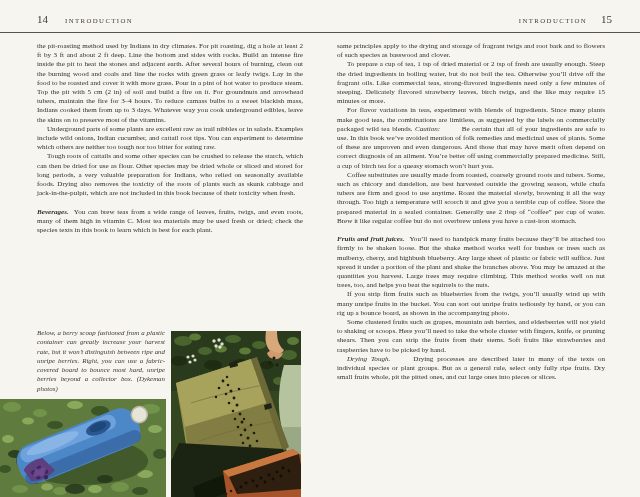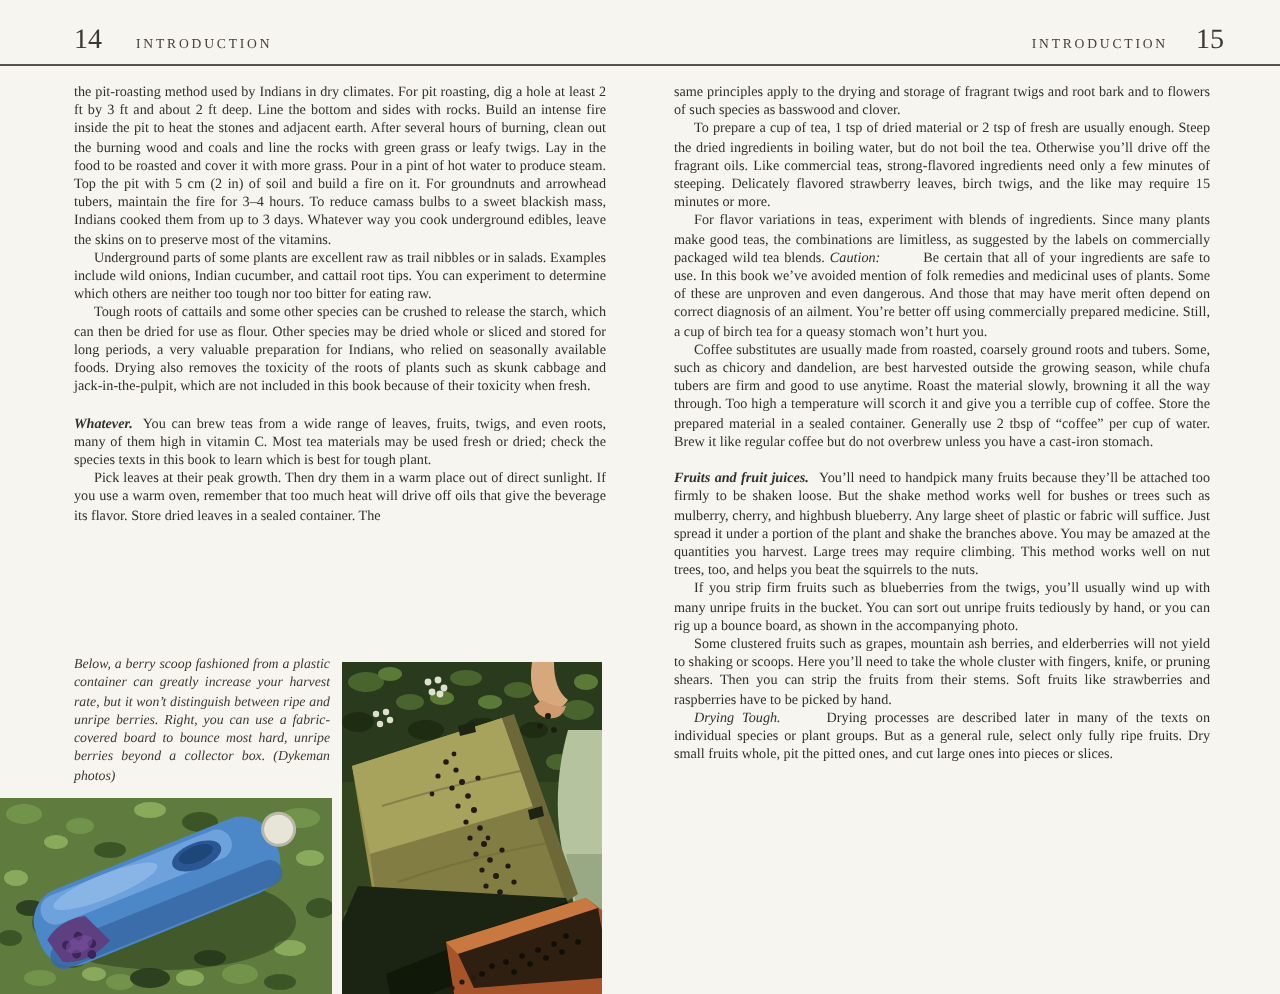--- a/index.html
+++ b/index.html
@@ -6,21 +6,21 @@
   body{
     width:640px;height:497px;overflow:hidden;position:relative;
     background:#f7f5ef;
     font-family:"Liberation Serif","DejaVu Serif",serif;
     color:#32302a;
   }
   .spread{position:absolute;inset:0;}
   .header{position:absolute;top:13px;display:flex;align-items:baseline;}
   .header-left{left:37px;gap:17px;}
   .header-right{right:28px;gap:14px;}
-  .pagenum{font-size:14px;color:#3a3832;}
+  .pagenum{font-size:11px;color:#3a3832;}
   .running-head{font-size:6.8px;letter-spacing:1.4px;color:#45423a;}
   .rule{position:absolute;top:32px;left:0;width:640px;height:1px;background:#57544c;}
   .col{position:absolute;top:42px;font-size:7.1px;line-height:9.2px;text-align:justify;}
   .col-left{left:37px;width:266px;}
   .col-right{left:337px;width:268px;}
   .col p{margin:0;padding:0;}
   .col p.ind{text-indent:10px;}
   .col p.sp{margin-top:9.2px;}
   .bi{font-weight:bold;font-style:italic;margin-right:5px;}
   .it{font-style:italic;margin-right:19px;}
@@ -47,22 +47,21 @@
     <span class="running-head">INTRODUCTION</span>
     <span class="pagenum">15</span>
   </div>
 
   <div class="rule"></div>
 
   <div class="col col-left" id="col-left">
       <p class=""><span>the pit-roasting method used by Indians in dry climates. For pit roasting, dig a hole at least 2 ft by 3 ft and about 2 ft deep. Line the bottom and sides with rocks. Build an intense fire inside the pit to heat the stones and adjacent earth. After several hours of burning, clean out the burning wood and coals and line the rocks with green grass or leafy twigs. Lay in the food to be roasted and cover it with more grass. Pour in a pint of hot water to produce steam. Top the pit with 5 cm (2 in) of soil and build a fire on it. For groundnuts and arrowhead tubers, maintain the fire for 3–4 hours. To reduce camass bulbs to a sweet blackish mass, Indians cooked them from up to 3 days. Whatever way you cook underground edibles, leave the skins on to preserve most of the vitamins.</span></p>
       <p class="ind "><span>Underground parts of some plants are excellent raw as trail nibbles or in salads. Examples include wild onions, Indian cucumber, and cattail root tips. You can experiment to determine which others are neither too tough nor too bitter for eating raw.</span></p>
       <p class="ind "><span>Tough roots of cattails and some other species can be crushed to release the starch, which can then be dried for use as flour. Other species may be dried whole or sliced and stored for long periods, a very valuable preparation for Indians, who relied on seasonally available foods. Drying also removes the toxicity of the roots of plants such as skunk cabbage and jack-in-the-pulpit, which are not included in this book because of their toxicity when fresh.</span></p>
-      <p class="sp"><span class="bi">Whatever.</span><span>You can brew teas from a wide range of leaves, fruits, twigs, and even roots, many of them high in vitamin C. Most tea materials may be used fresh or dried; check the species texts in this book to learn which is best for tough plant.</span></p>
-      <p class="ind "><span>Pick leaves at their peak growth. Then dry them in a warm place out of direct sunlight. If you use a warm oven, remember that too much heat will drive off oils that give the beverage its flavor. Store dried leaves in a sealed container. The</span></p>
+      <p class="sp"><span class="bi">Beverages.</span><span>You can brew teas from a wide range of leaves, fruits, twigs, and even roots, many of them high in vitamin C. Most tea materials may be used fresh or dried; check the species texts in this book to learn which is best for each plant.</span></p>
     </div>
 
   <div class="caption">Below, a berry scoop fashioned from a plastic container can greatly increase your harvest rate, but it won’t distinguish between ripe and unripe berries. Right, you can use a fabric-covered board to bounce most hard, unripe berries beyond a collector box. (Dykeman photos)</div>
 
   <svg class="photo photo-left" width="166" height="98" viewBox="0 0 166 98">
     <rect width="166" height="98" fill="#5f7c3e"></rect>
     <g>
       <g fill="#72944a">
         <ellipse cx="12" cy="8" rx="9" ry="5"></ellipse>
           <ellipse cx="40" cy="14" rx="7" ry="4"></ellipse>

